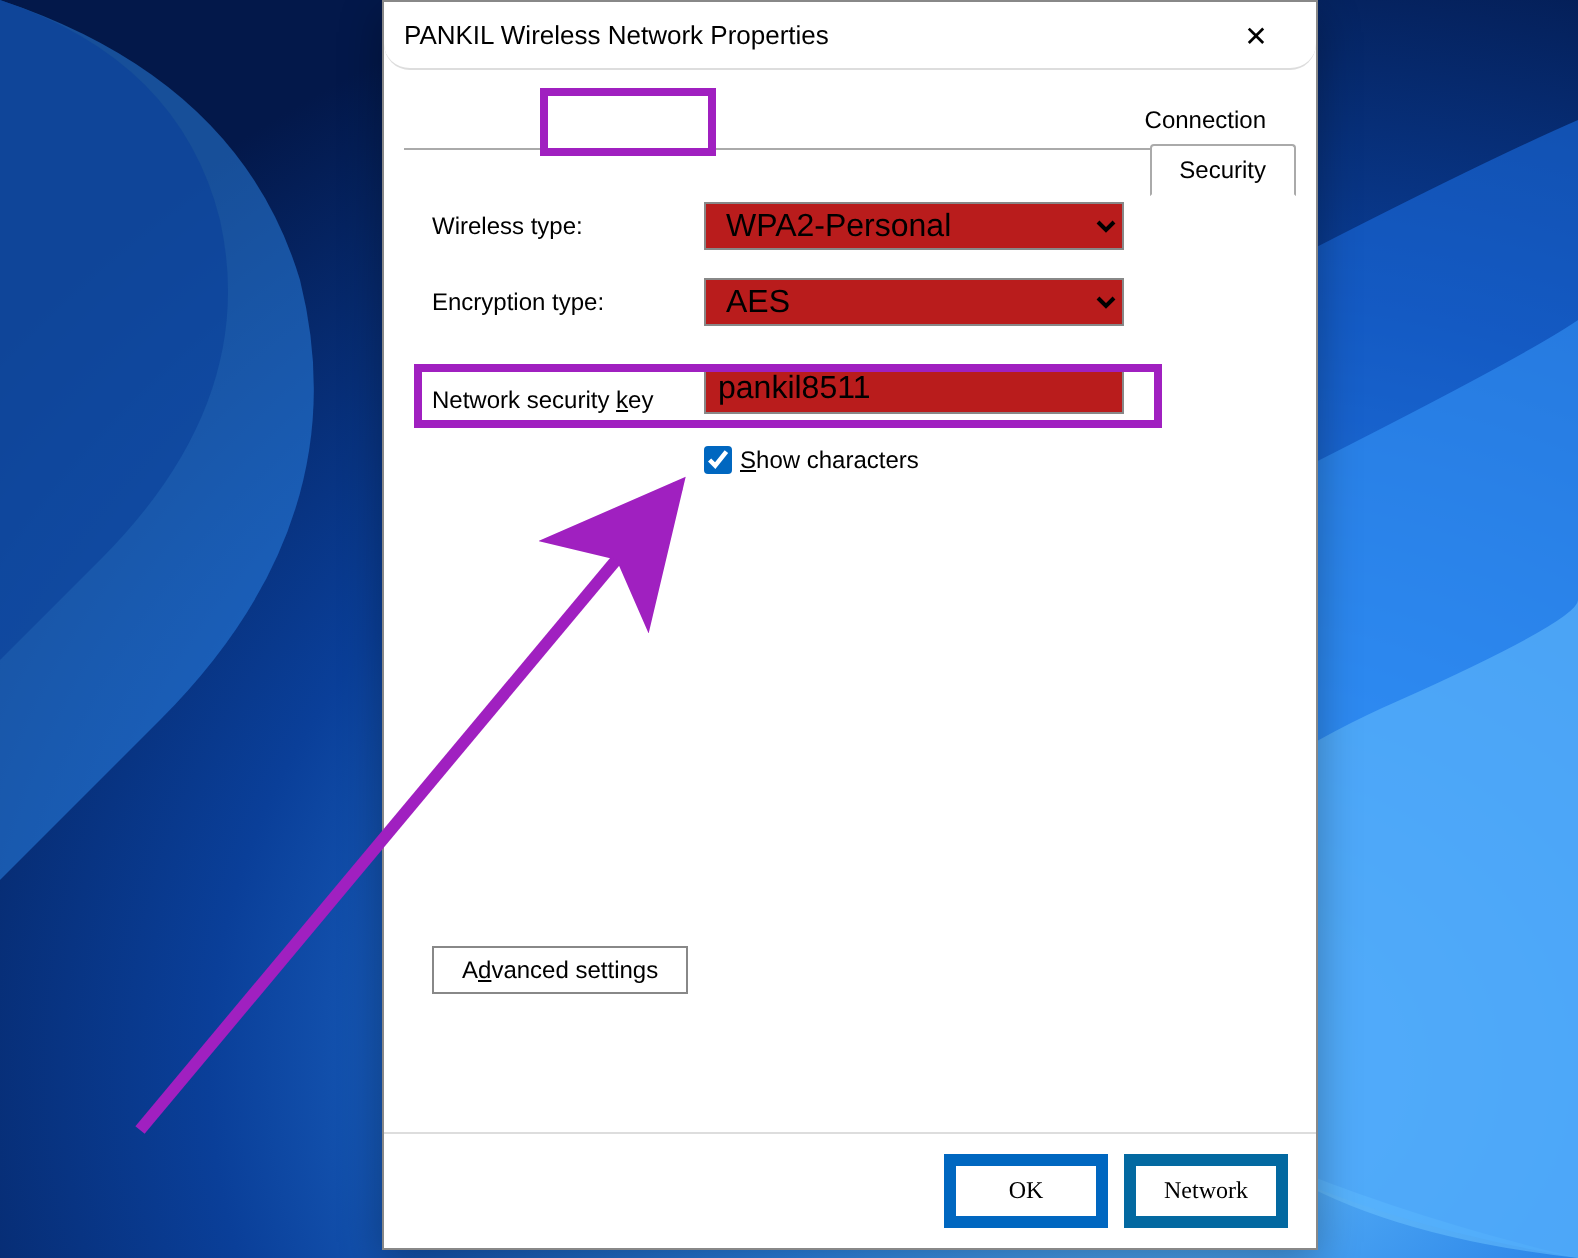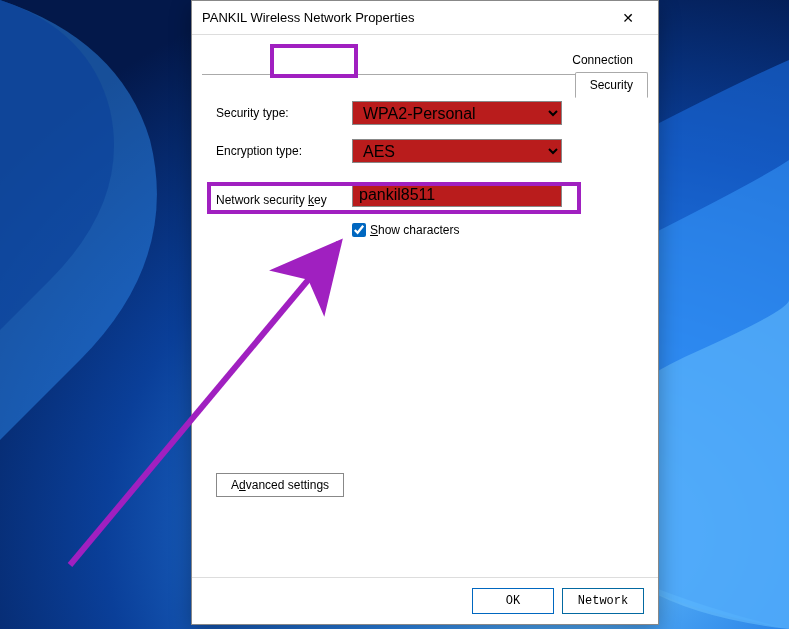--- a/index.html
+++ b/index.html
@@ -32,20 +32,21 @@
       display: flex;
       flex-direction: column;
     }
     .titlebar {
       height: 34px;
       display: flex;
       align-items: center;
       padding: 0 10px;
       border-bottom: 1px solid #ddd;
       background: #fff;
+      border-radius: 13px;
     }
     .titlebar .title {
       flex: 1;
       font-size: 13px;
       color: #000;
     }
     .close-btn {
       width: 40px;
       height: 30px;
       display: flex;
@@ -144,23 +145,23 @@
       justify-content: flex-end;
       gap: 8px;
       padding: 10px 14px;
       border-top: 1px solid #ddd;
     }
     .dlg-btn {
       min-width: 82px;
       padding: 5px 12px;
       font-size: 12px;
       background: #fff;
-      border: 1px solid #0369a1;
-      cursor: pointer;
-      font-family: Liberation Mono, monospace;
+      border: 6px solid #0369a1;
+      cursor: pointer;
+      font-family: Liberation Serif, serif;
     }
     .dlg-btn.primary { border-color: #0067c0; }
     
     .hl-tab {
       position: absolute;
       left: 270px;
       top: 44px;
       width: 88px;
       height: 34px;
       border: 4px solid #a020c0;
@@ -213,21 +214,21 @@
     </div>
   </div>
 
   <div class="tabs">
     <div class="tab">Connection</div>
     <div class="tab active">Security</div>
   </div>
 
   <div class="tab-content">
     <div class="form-row">
-      <label>Security type:</label>
+      <label>Wireless type:</label>
       <div class="control">
         <select class="win">
           <option>WPA2-Personal</option>
         </select>
       </div>
     </div>
 
     <div class="form-row">
       <label>Encryption type:</label>
       <div class="control">

